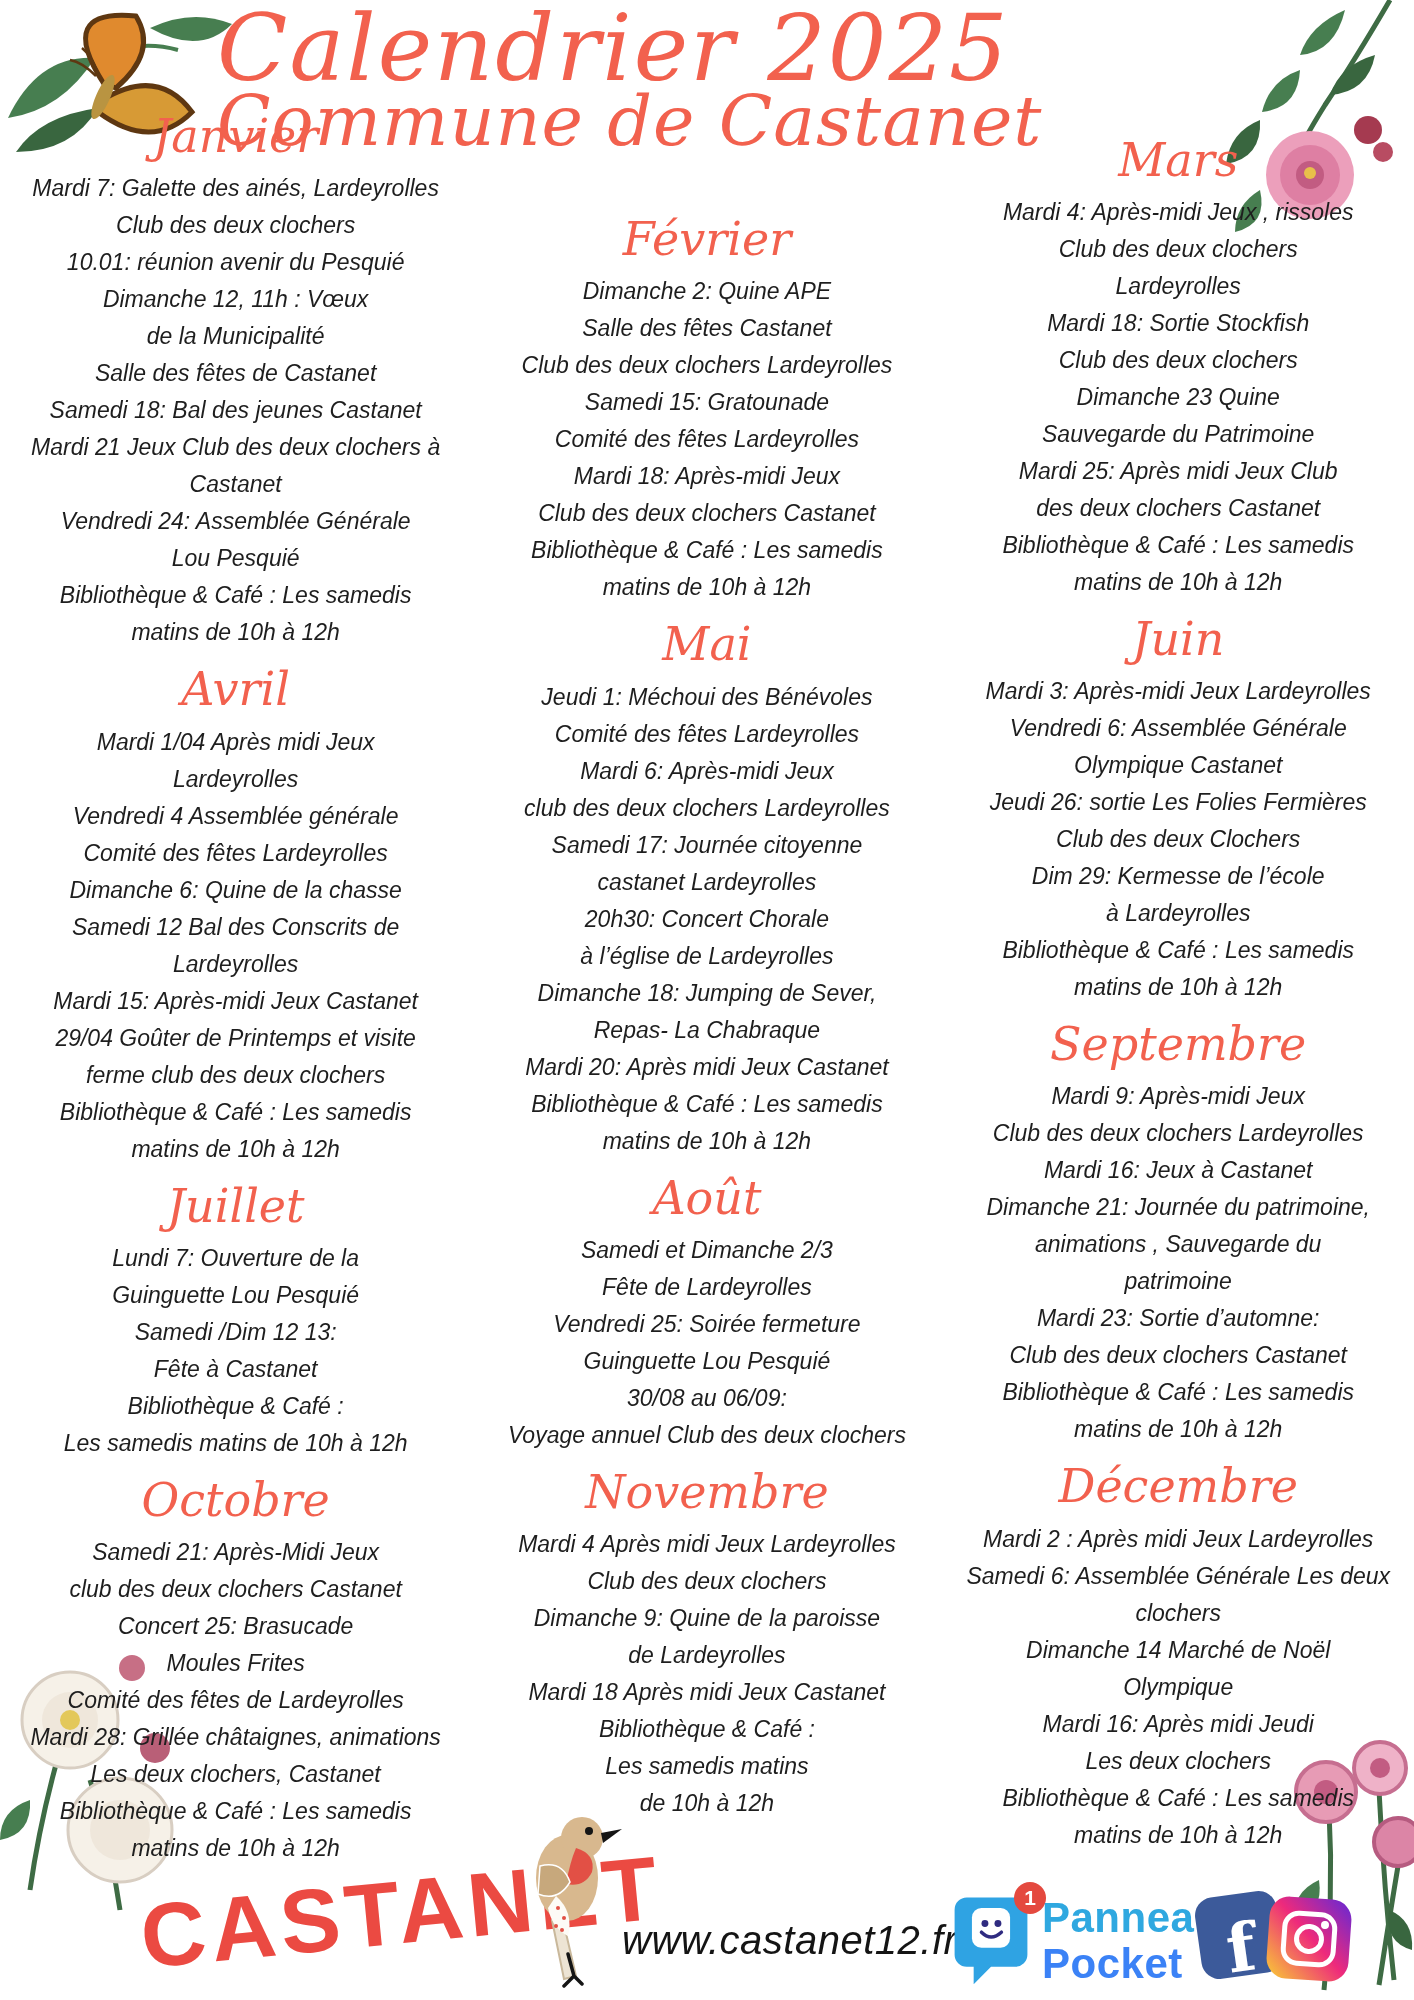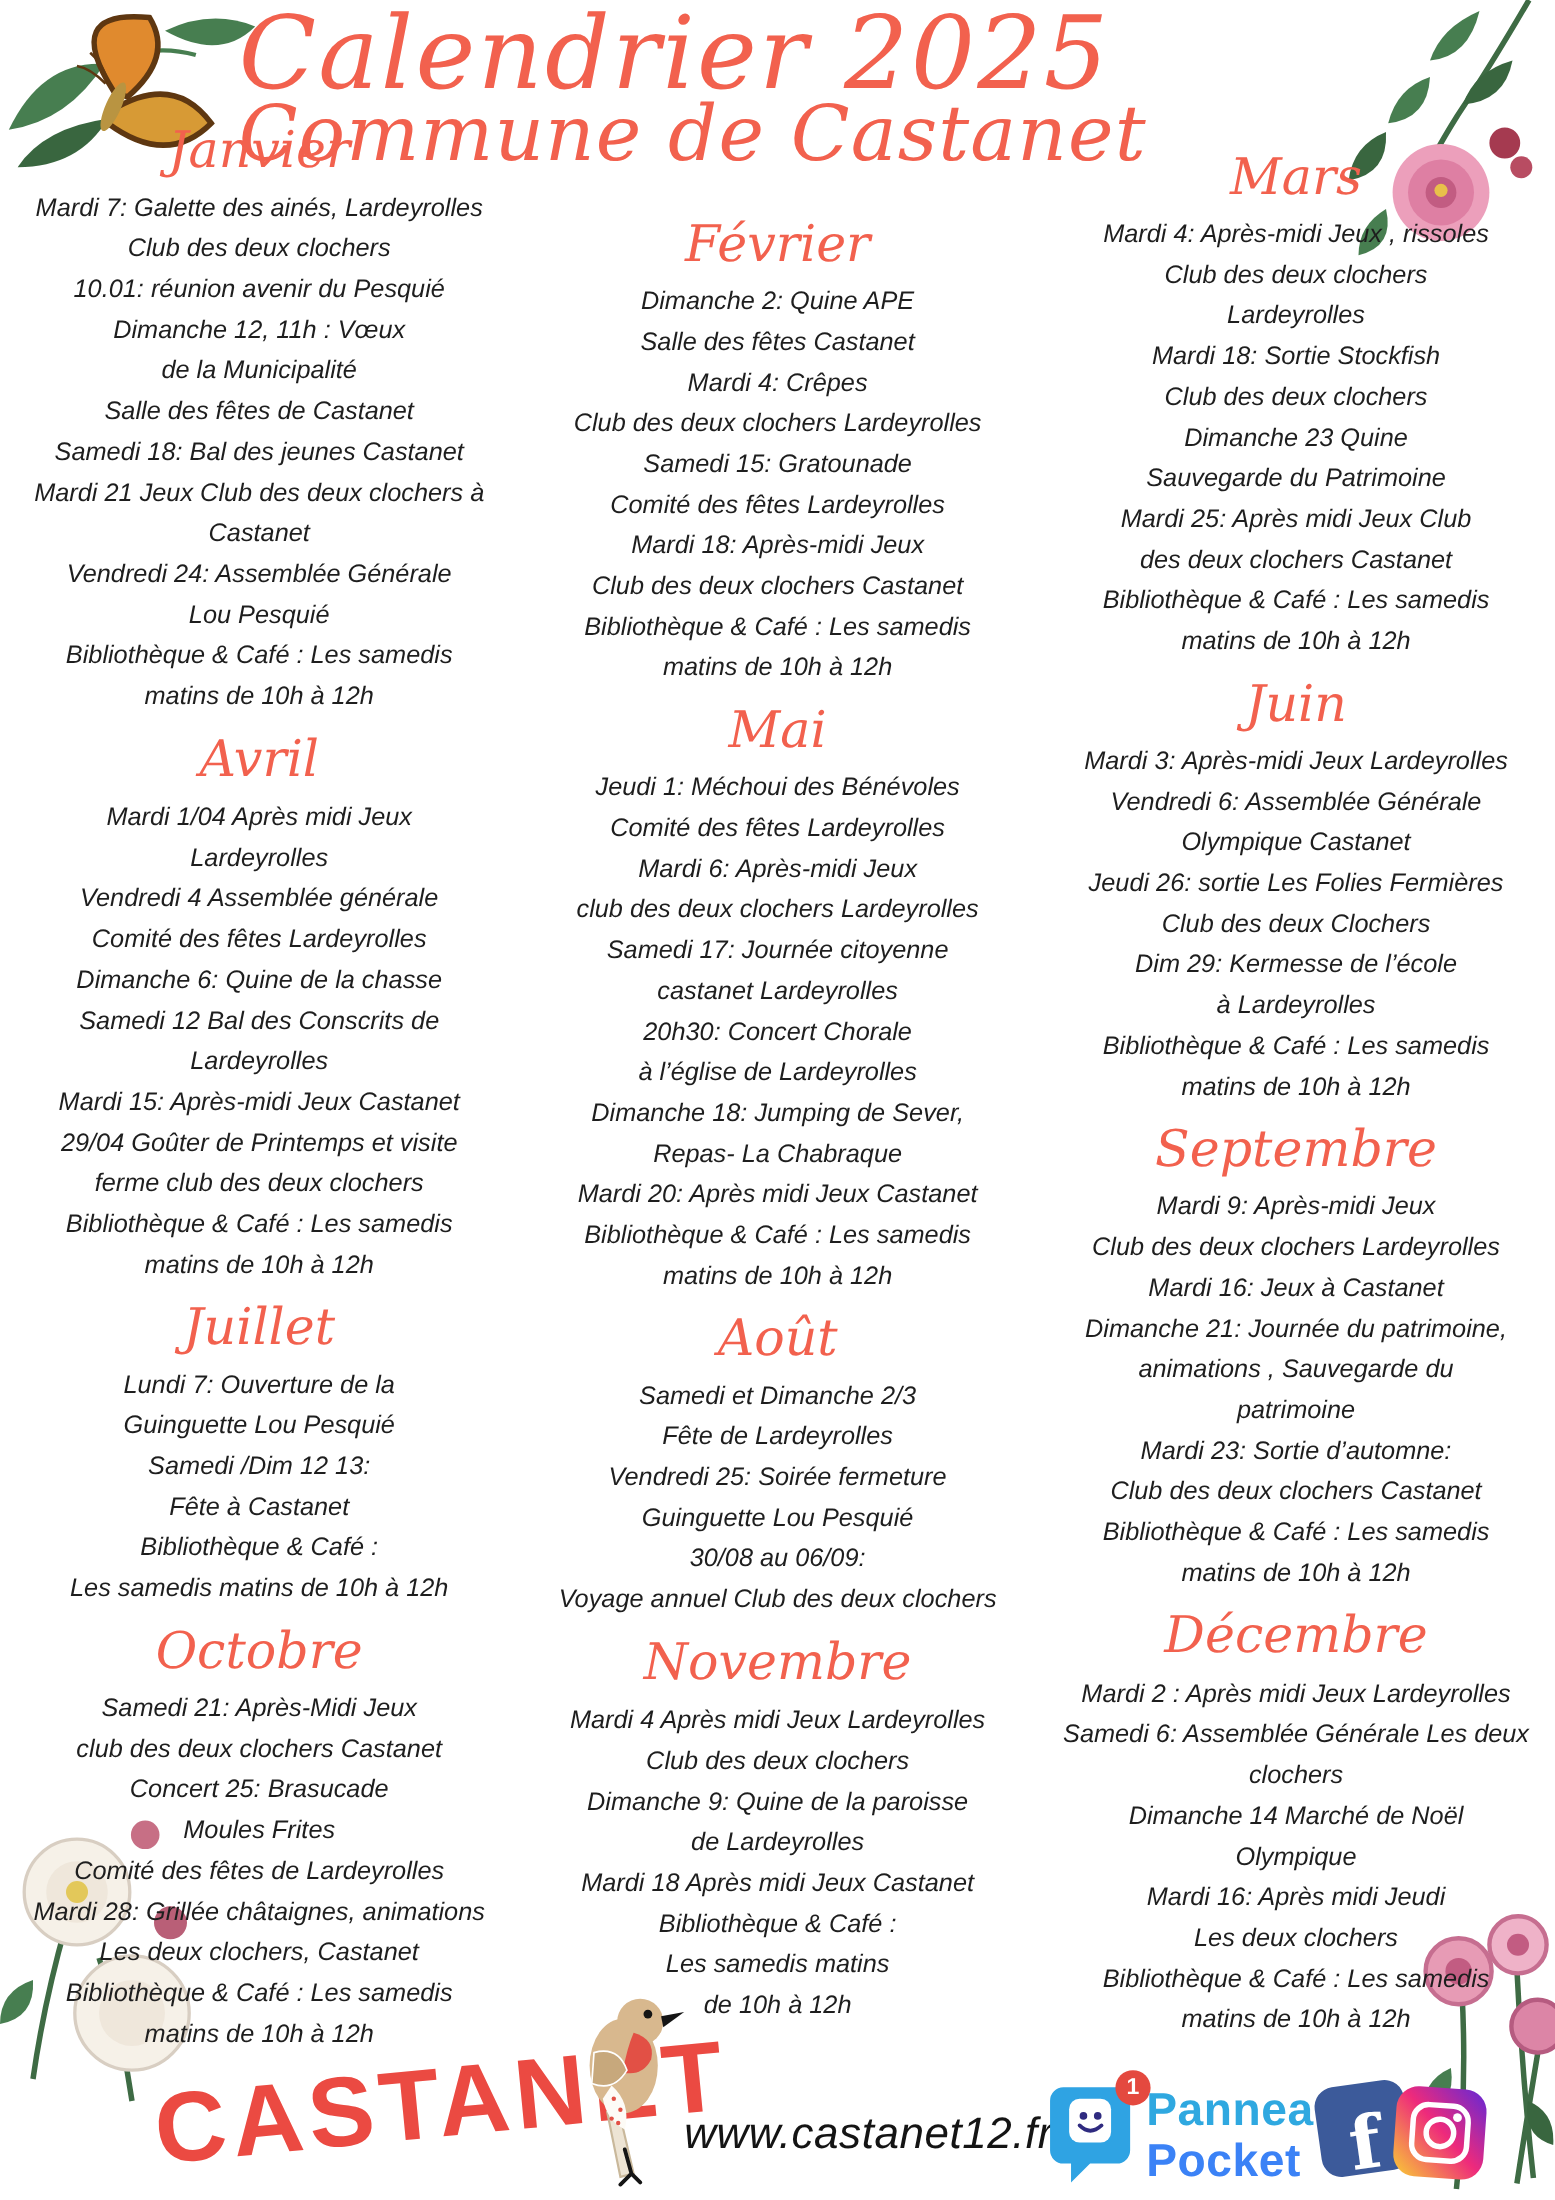--- a/index.html
+++ b/index.html
@@ -244,21 +244,20 @@
   <div class="col c2">
 
       <section class="month">
         <h2 class="month-title">Février</h2>
         <div>
 
             <p class="event-line">Dimanche 2: Quine APE</p>
 
             <p class="event-line">Salle des fêtes Castanet</p>
 
-            <p class="event-line">Mardi 4: Crêpes</p>
 
             <p class="event-line">Club des deux clochers Lardeyrolles</p>
 
             <p class="event-line">Samedi 15: Gratounade</p>
 
             <p class="event-line">Comité des fêtes Lardeyrolles</p>
 
             <p class="event-line">Mardi 18: Après-midi Jeux</p>
 
             <p class="event-line">Club des deux clochers Castanet</p>

